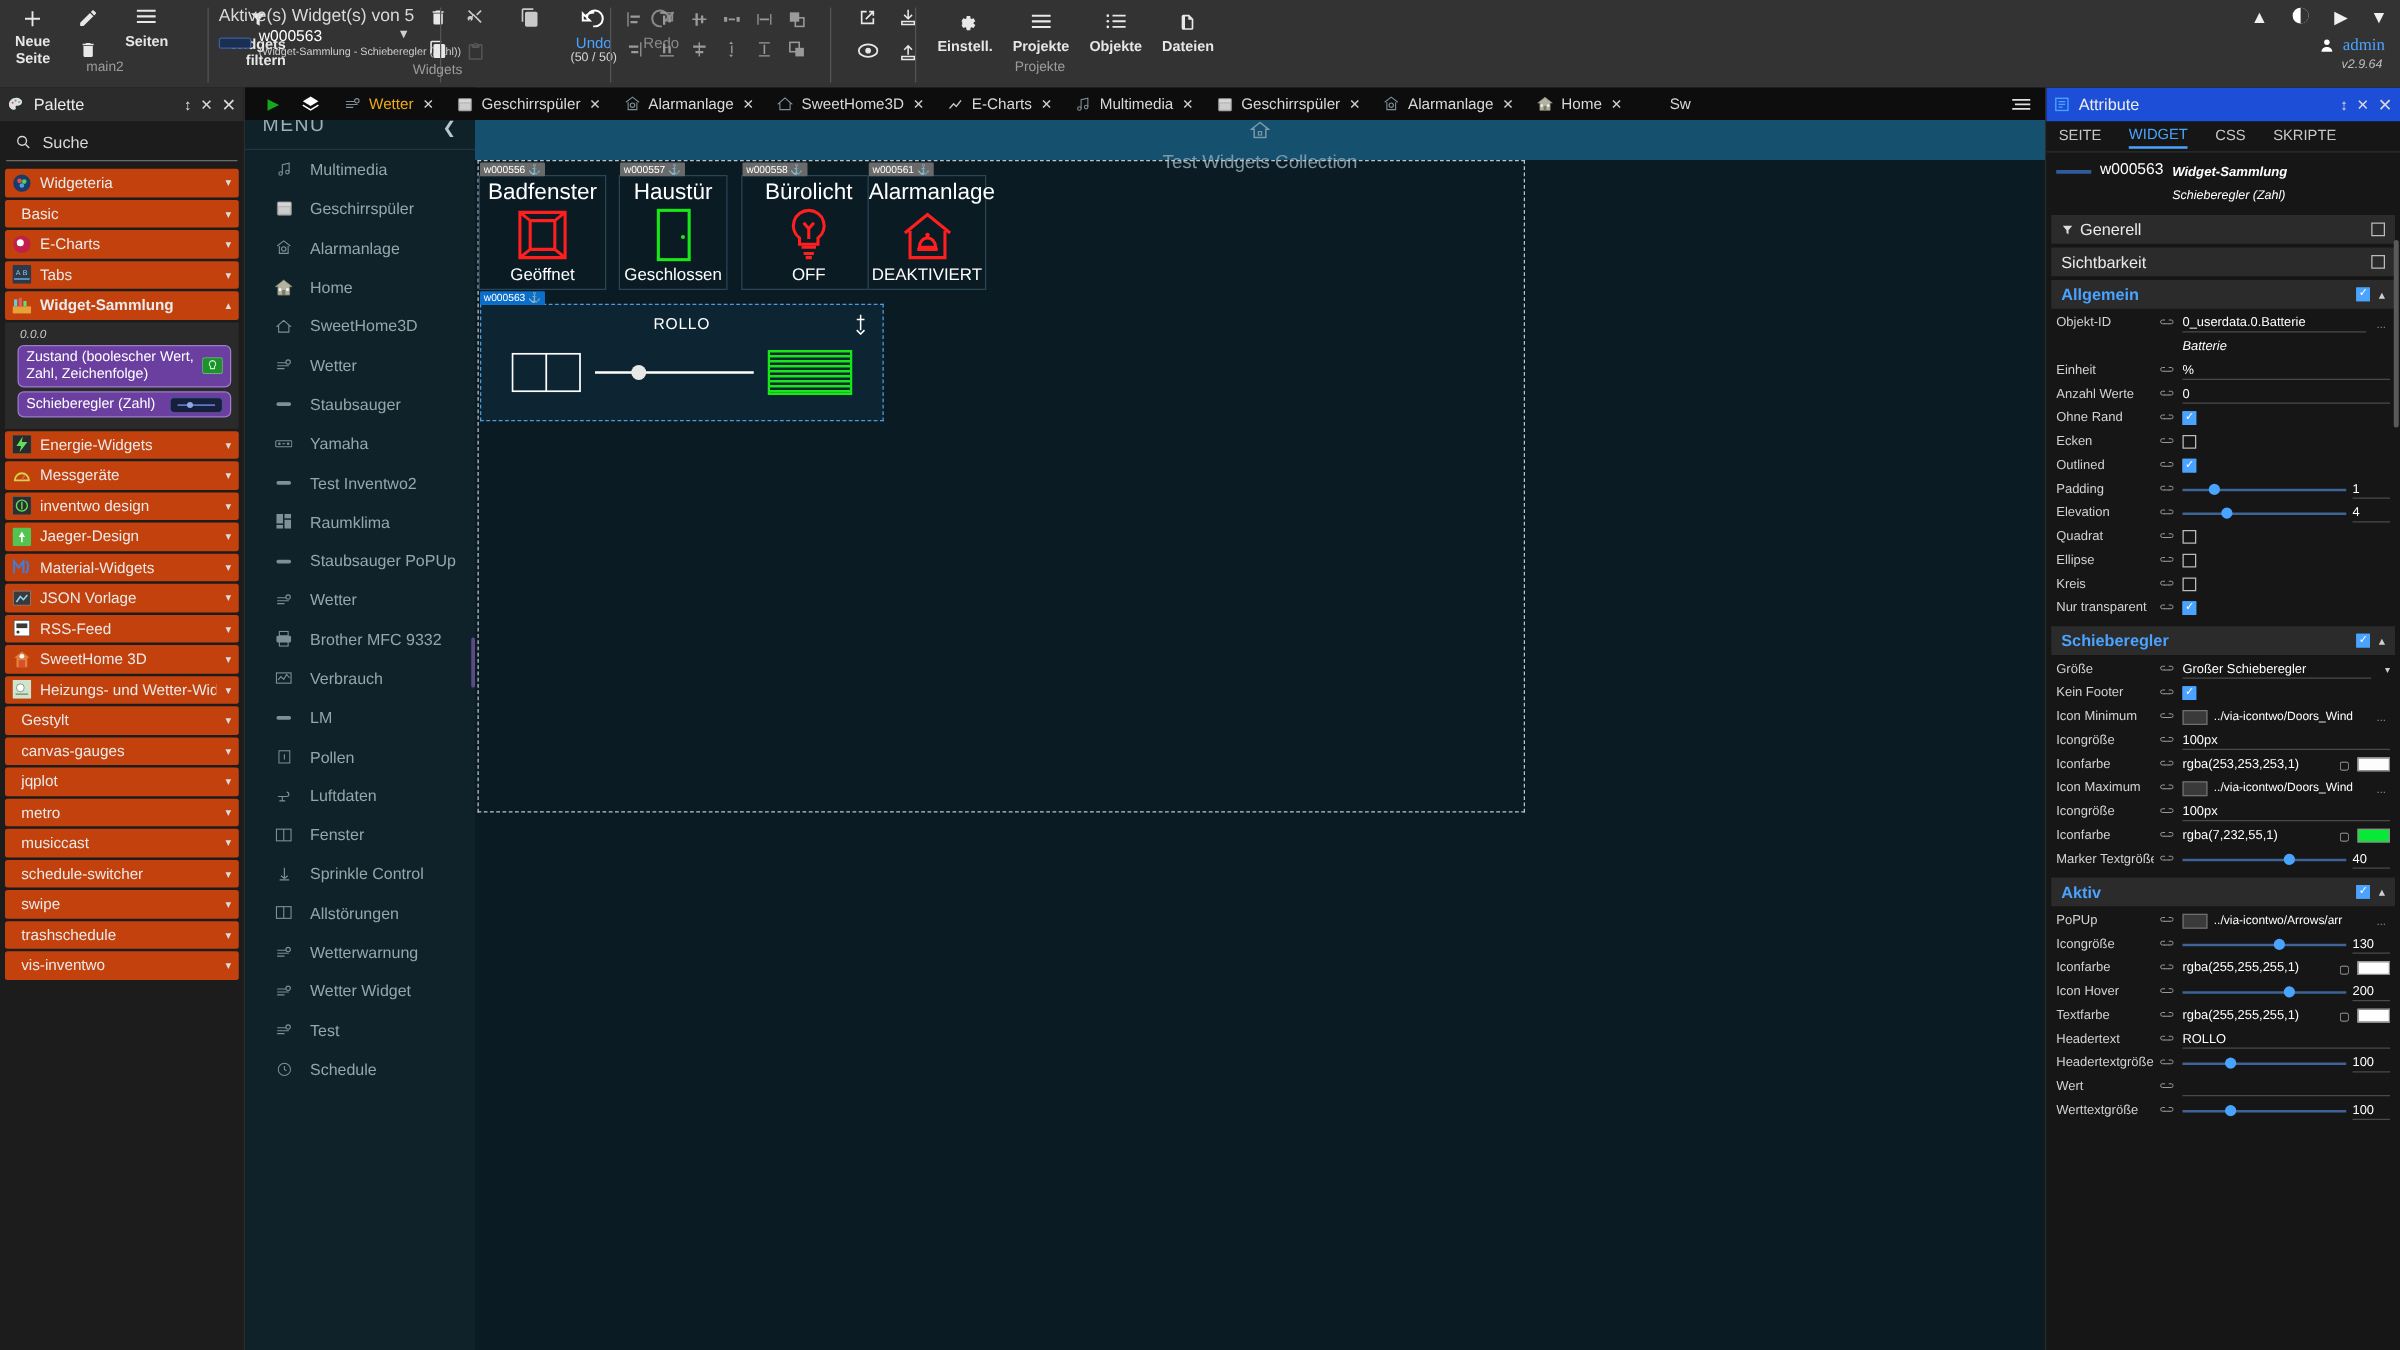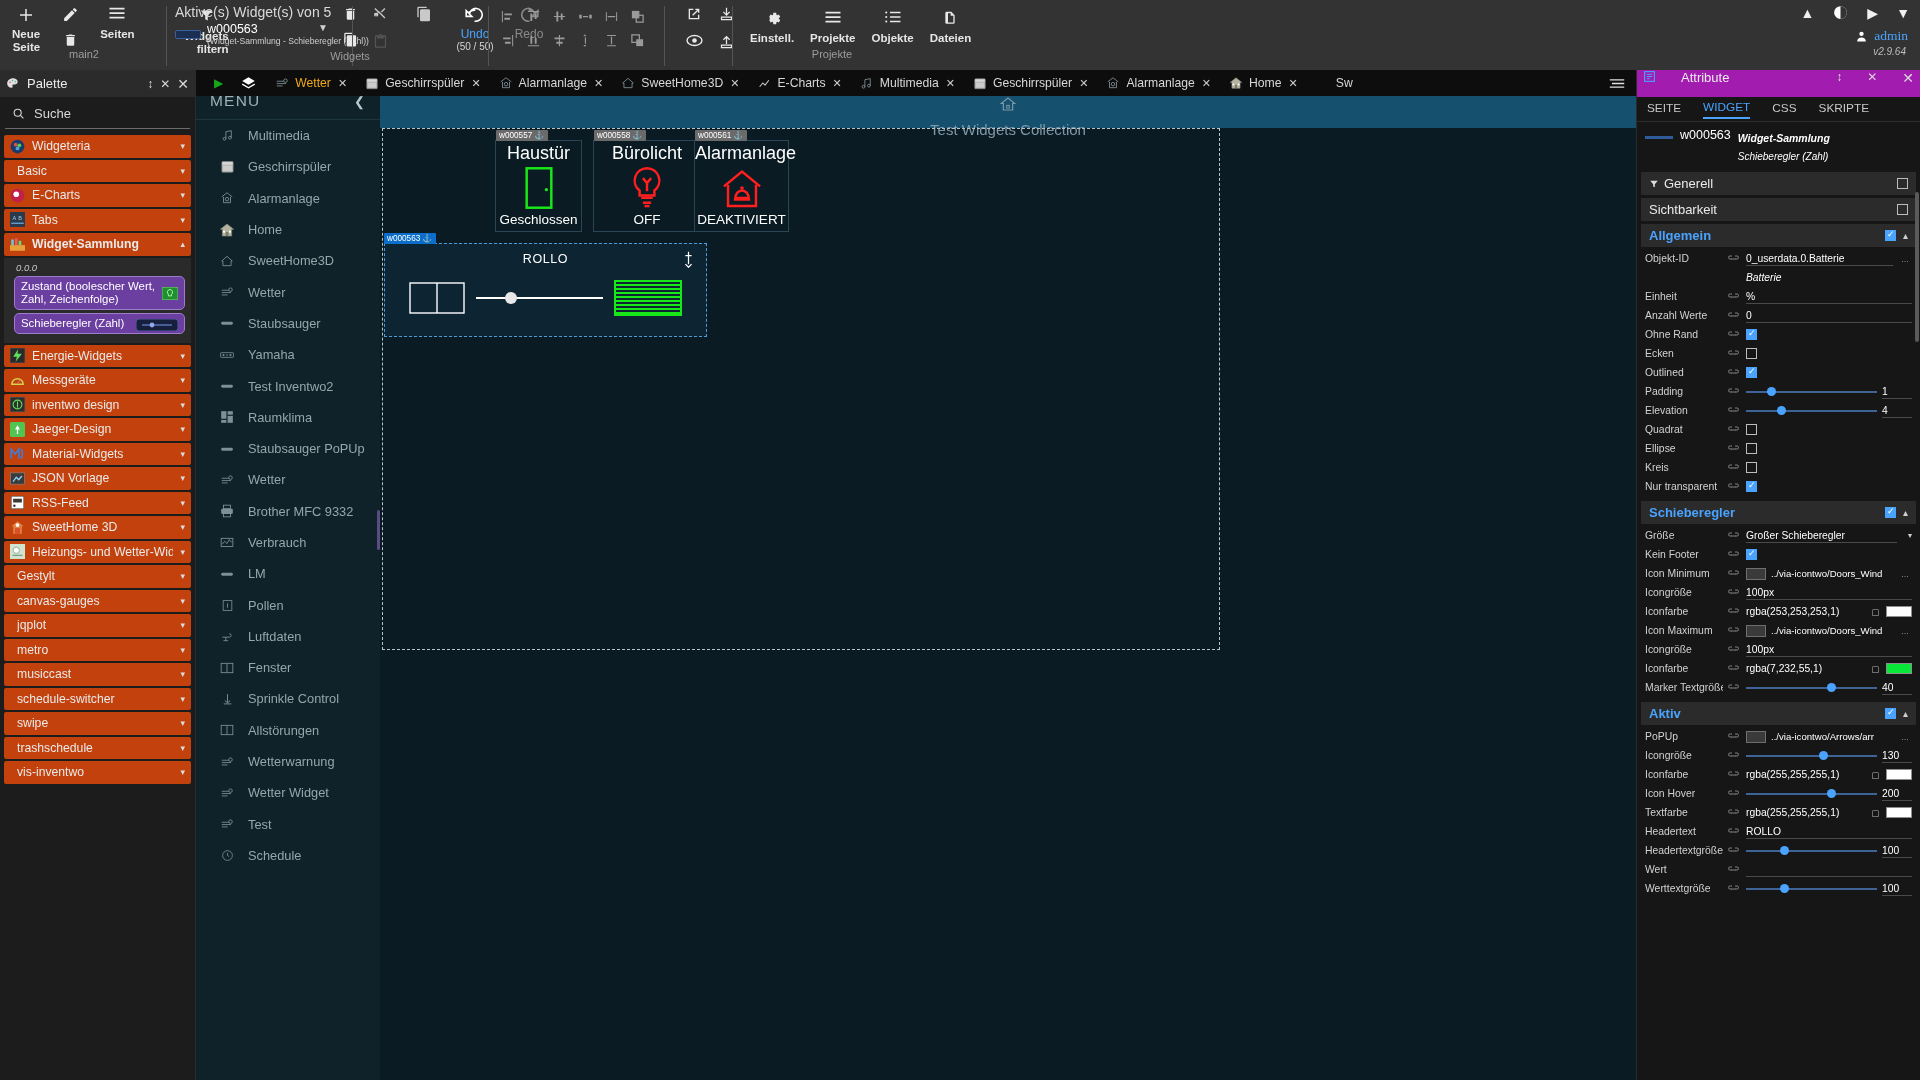--- a/index.html
+++ b/index.html
@@ -115,21 +115,21 @@
   .rollo .rrow{ display:flex; align-items:center; justify-content:space-between;
       padding:0 24px; margin-top:14px; }
   .rslider{ position:relative; width:127px; height:14px; }
   .rslider .track{ position:absolute; left:0; top:6px; width:127px; height:2px; background:#ffffff;}
   .rslider .knob{ position:absolute; left:29px; top:1px; width:12px; height:12px; border-radius:50%;
      background:#e8e8e8;}
 
   
   .attrs{ position:absolute; right:0; top:70px; width:284px; bottom:0; background:#161616;
      border-left:1px solid #2b2b2b; overflow:hidden;}
-  .at-head{ height:27px; background:#a21caf; display:flex; align-items:flex-start; padding:0 6px; gap:25px;}
+  .at-head{ height:27px; background:#1d4ed8; display:flex; align-items:center; padding:0 6px; gap:7px;}
   .at-head .t{ font-size:13px; color:#ececec; flex:1;}
   .at-head .a{ color:#d9d9d9; font-size:12px; cursor:pointer;}
   .at-tabs{ display:flex; height:25px; align-items:center; padding-left:10px; gap:22px;
      border-bottom:1px solid #2e2e2e;}
   .at-tabs .tb{ font-size:11.8px; color:#c8c8c8; cursor:pointer; padding-bottom:3px;}
   .at-tabs .tb.on{ color:#4aa3ff; border-bottom:2px solid #4aa3ff;}
   .at-idrow{ padding:6px 0 5px 0; display:flex; align-items:flex-start; gap:7px; padding-left:8px;}
   .at-idrow .bar{ width:28px; height:3px; background:#2f5b9a; margin-top:8px; flex:none;}
   .at-idrow .id{ font-size:12.5px; color:#ffffff; }
   .at-idrow .ty{ font-size:10.5px; color:#ffffff; font-style:italic; font-weight:bold;}
@@ -1045,20 +1045,36 @@
         <svg width="16" height="16" viewBox="0 0 24 24">
             <path d="M12 3L2 11h3v10h14V11h3z" fill="none" stroke="#7d98a6" stroke-width="1.8"></path>
             <rect x="10" y="14" width="4" height="4" fill="none" stroke="#7d98a6" stroke-width="1.4"></rect>
           </svg>
       </span>
       <span class="vt">Test Widgets Collection</span>
     </div>
 
     <div class="dashedbox"></div>
 
+    <div class="wtile" style="left:3px; top:44px; width:102px; height:92px;">
+      <span class="wtag">
+        <span>w000556</span> ⚓
+      </span>
+      <div class="tname">Badfenster</div>
+      <div class="ticon" style="height:48px;">
+        <svg width="50" height="46" viewBox="0 0 60 56">
+          <path d="M8 6 L52 6 L52 50 L8 50 Z" fill="none" stroke="#ff1f1f" stroke-width="3"></path>
+          <path d="M8 6 L18 14 L18 42 L8 50" fill="none" stroke="#ff1f1f" stroke-width="3"></path>
+          <path d="M52 6 L42 14 L42 42 L52 50" fill="none" stroke="#ff1f1f" stroke-width="3"></path>
+          <path d="M18 14 L42 14" stroke="#ff1f1f" stroke-width="3"></path>
+          <path d="M18 42 L42 42" stroke="#ff1f1f" stroke-width="3"></path>
+        </svg>
+      </div>
+      <div class="tstate">Geöffnet</div>
+    </div>
 
     <div class="wtile" style="left:115px; top:44px; width:87px; height:92px;">
       <span class="wtag">
         <span>w000557</span> ⚓
       </span>
       <div class="tname">Haustür</div>
       <div class="ticon" style="height:48px;">
         <svg width="34" height="46" viewBox="0 0 40 56">
           <rect x="5" y="4" width="30" height="48" fill="none" stroke="#18e818" stroke-width="3"></rect>
           <circle cx="29" cy="30" r="2" fill="#18e818"></circle>

